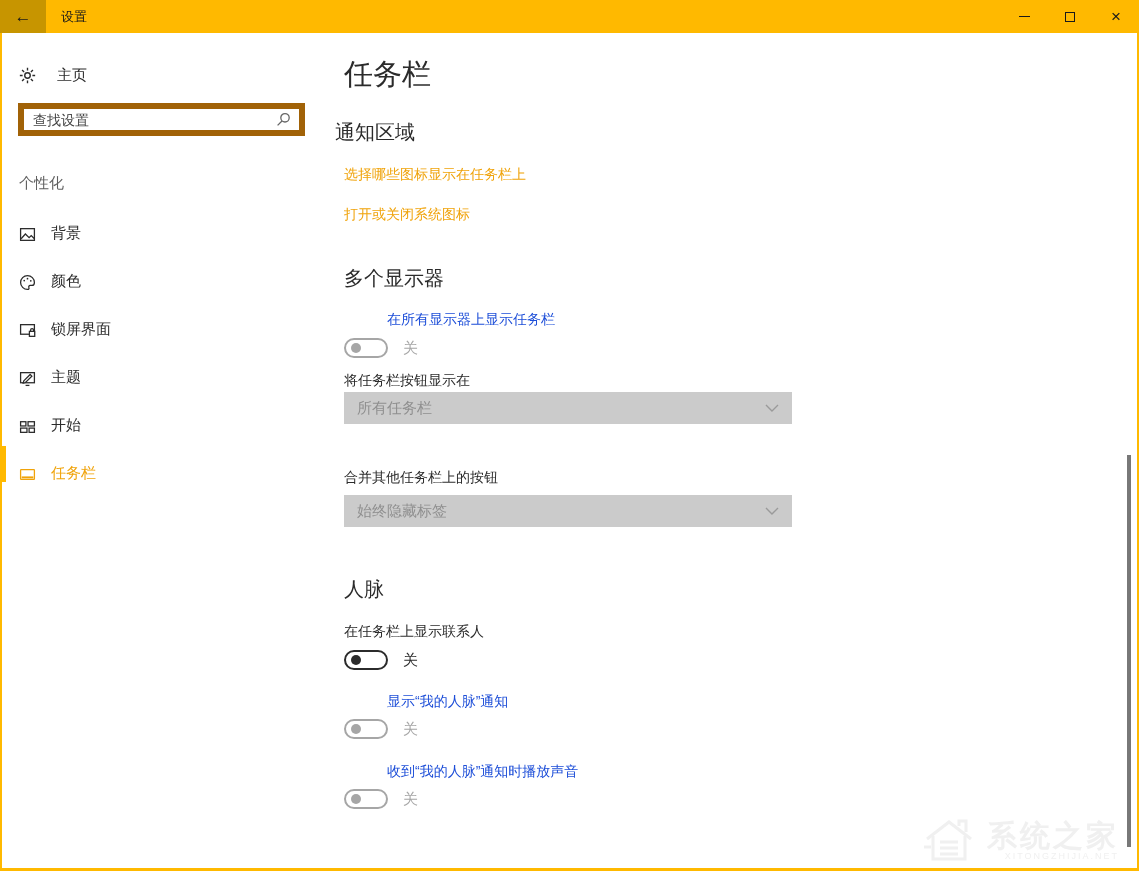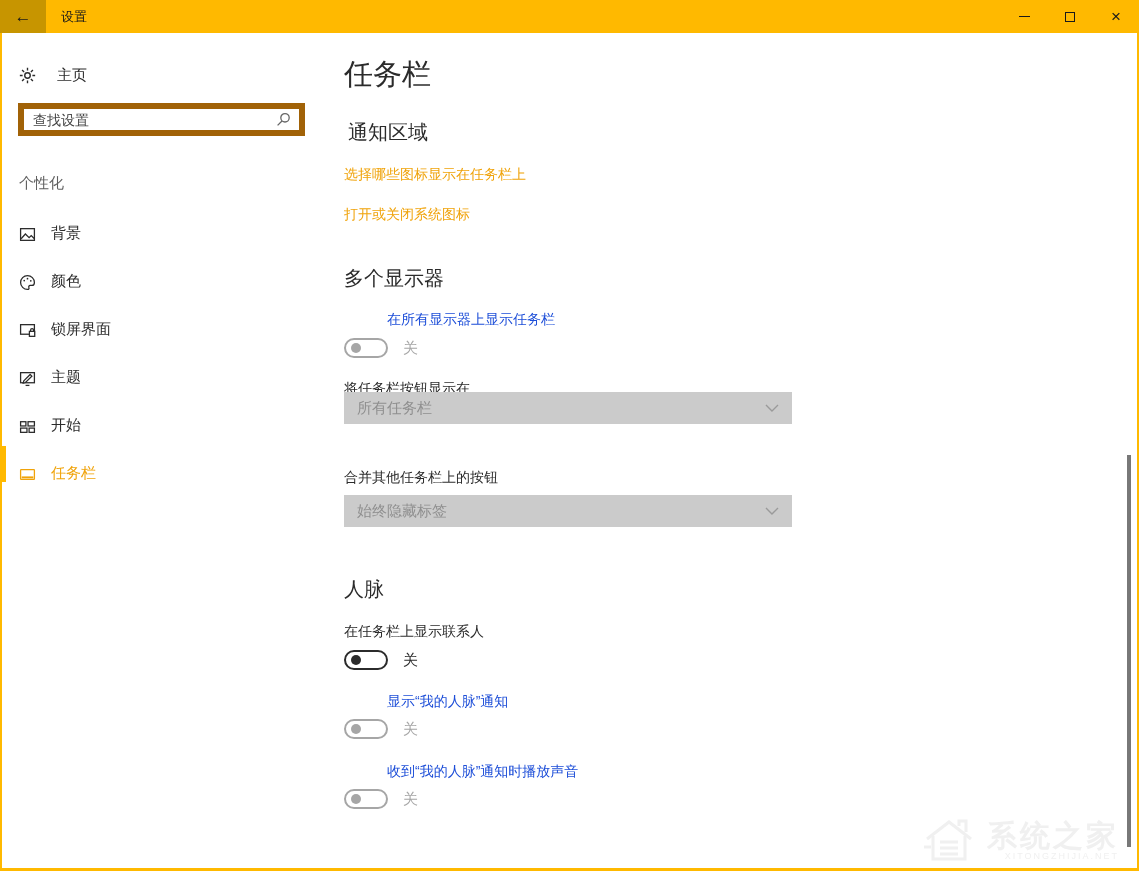--- a/index.html
+++ b/index.html
@@ -189,35 +189,35 @@
           <rect x="1.5" y="3.5" width="13" height="9" rx="0.5"></rect>
           <path d="M2.5 10.7h11" stroke-width="1.8"></path>
         </svg>
       </span>
       <span>任务栏</span>
     </div>
   </div>
 
   <div class="abs h1" style="left:344px; top:55px;">任务栏</div>
 
-  <div class="abs h2" style="left:348px; top:119px;">通知区域</div>
+  <div class="abs h2" style="left:335px; top:119px;">通知区域</div>
   <div class="abs link" style="left:344px; top:166px;">选择哪些图标显示在任务栏上</div>
   <div class="abs link" style="left:344px; top:206px;">打开或关闭系统图标</div>
 
   <div class="abs h2" style="left:344px; top:265px;">多个显示器</div>
 
   <div class="abs lbl disabled" style="left:344px; top:311px;">在所有显示器上显示任务栏</div>
   <div class="abs toggle-row disabled" style="left:344px; top:338px;">
     <span class="toggle">
         <span class="knob"></span>
       </span>
     <span class="toggle-state">关</span>
   </div>
 
-  <div class="abs lbl" style="left:344px; top:380px;">将任务栏按钮显示在</div>
+  <div class="abs lbl" style="left:344px; top:372px;">将任务栏按钮显示在</div>
   <div class="abs dropdown" style="left:344px; top:392px;">
     <span class="dd-value">所有任务栏</span>
     <span>
       <svg width="14" height="9" viewBox="0 0 14 9" fill="none" stroke="#9a9a9a" stroke-width="1.4">
         <path d="M1 1l6 6 6-6"></path>
       </svg>
     </span>
   </div>
 
   <div class="abs lbl" style="left:344px; top:469px;">合并其他任务栏上的按钮</div>

